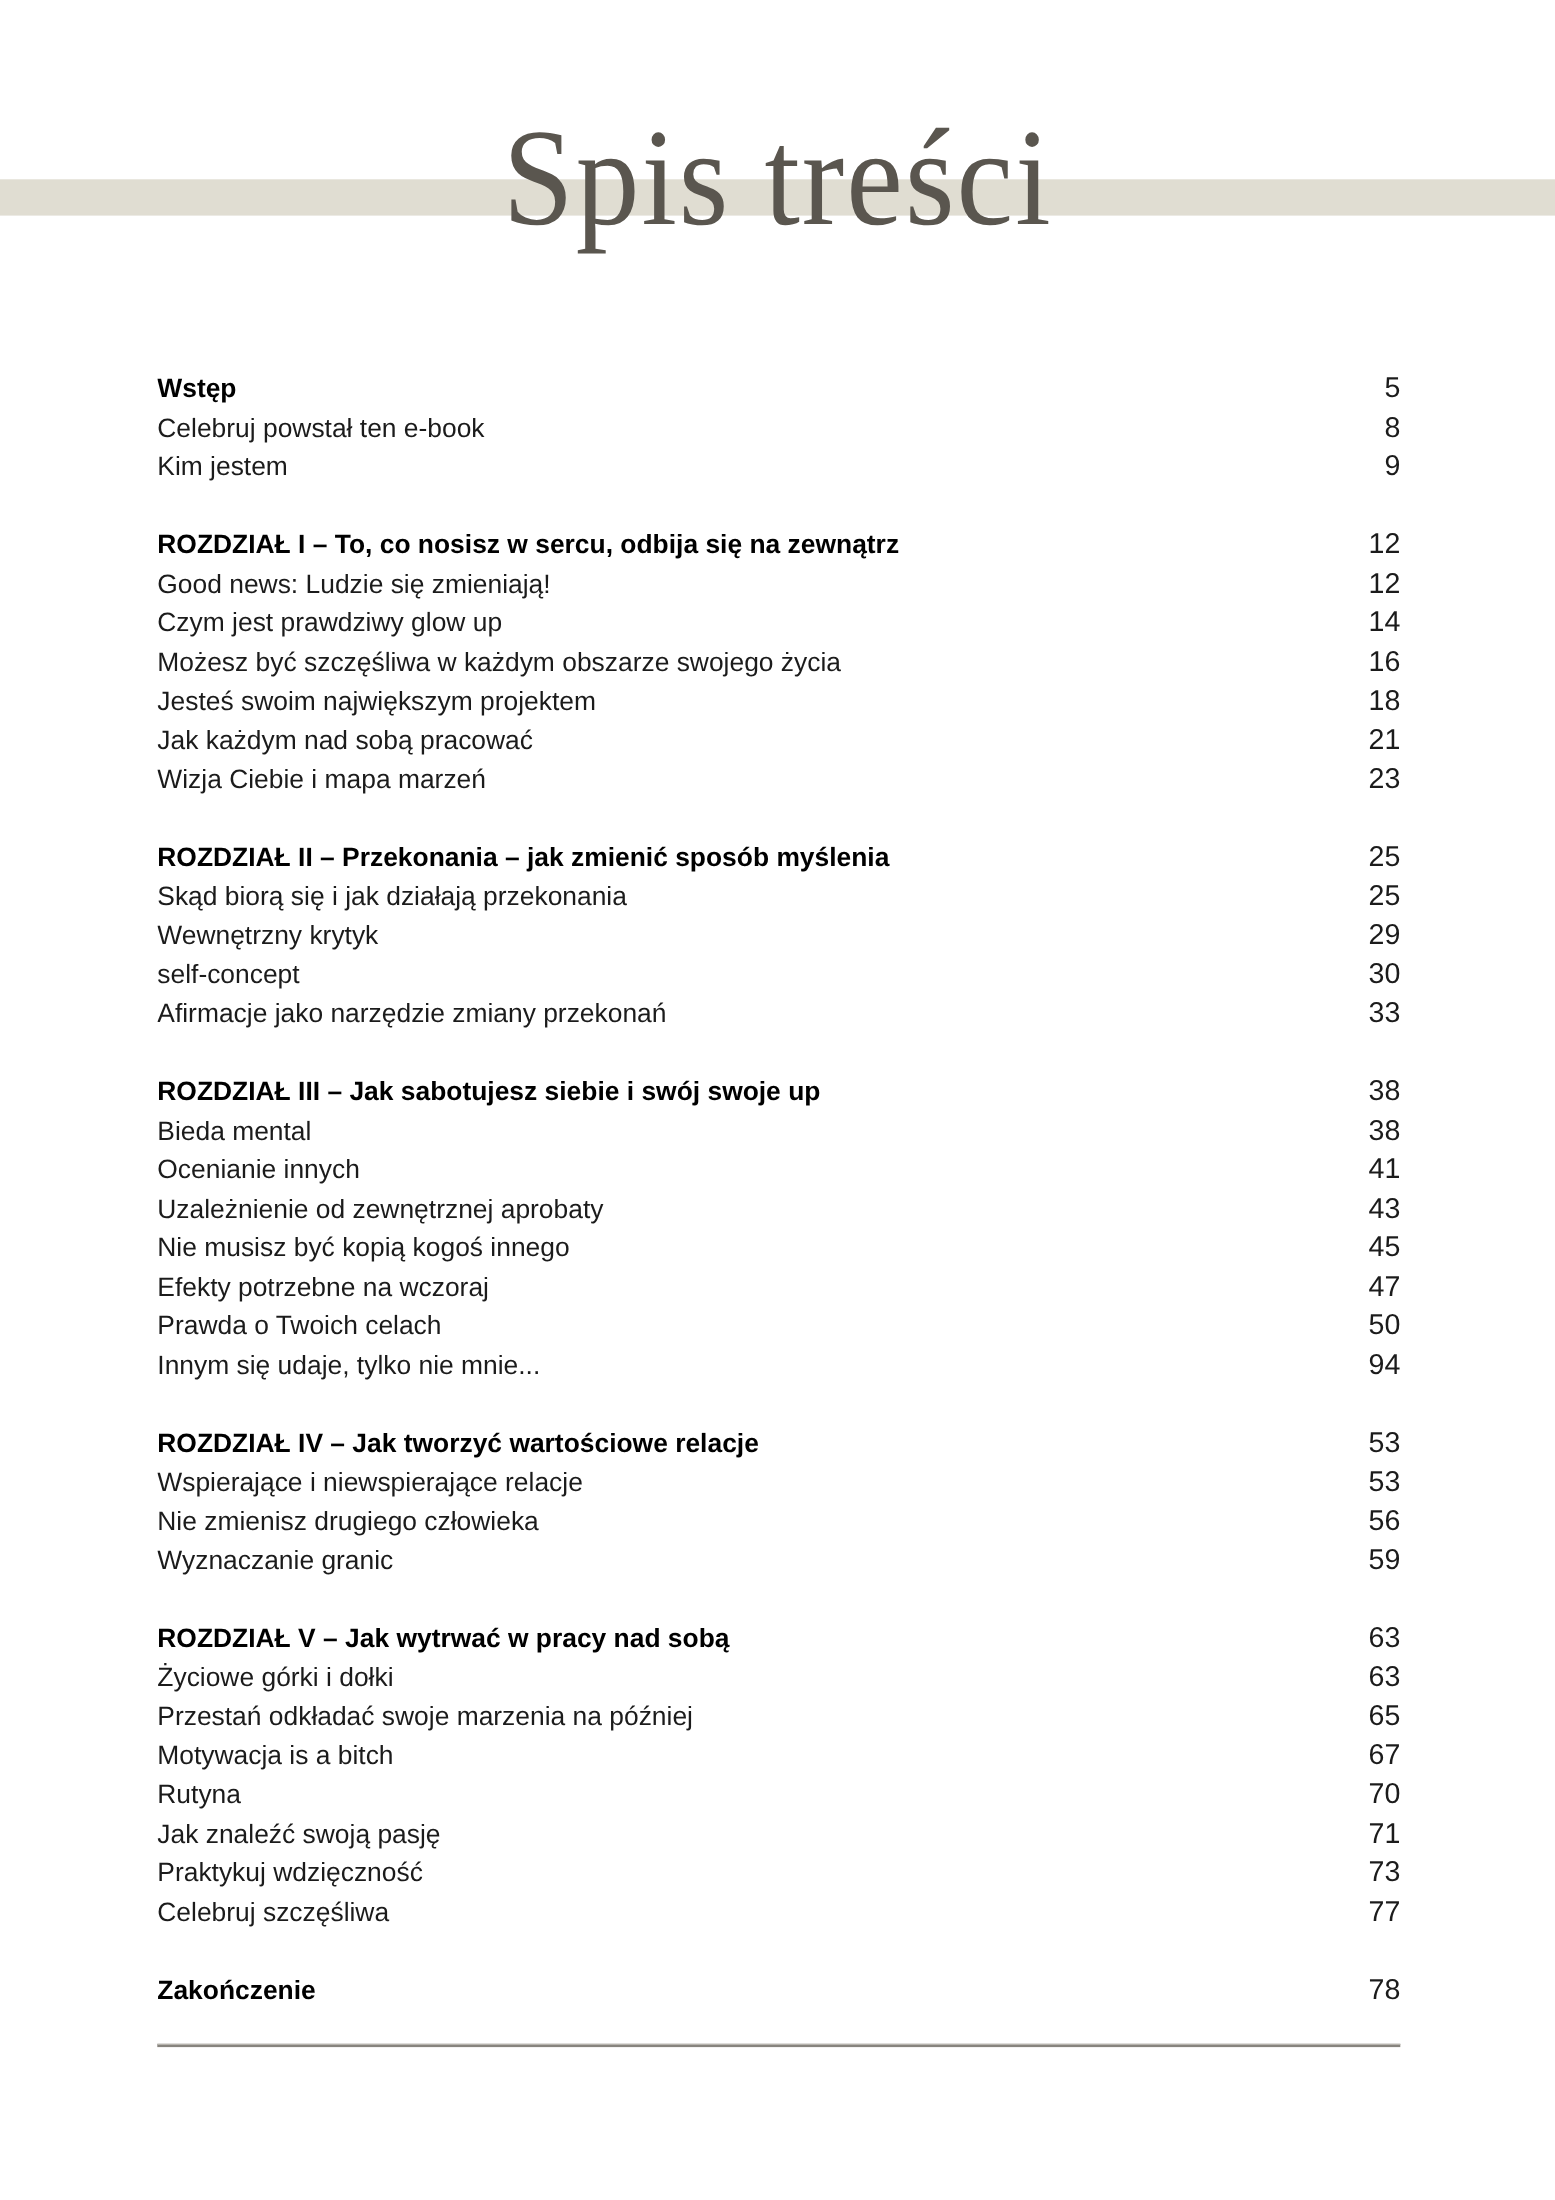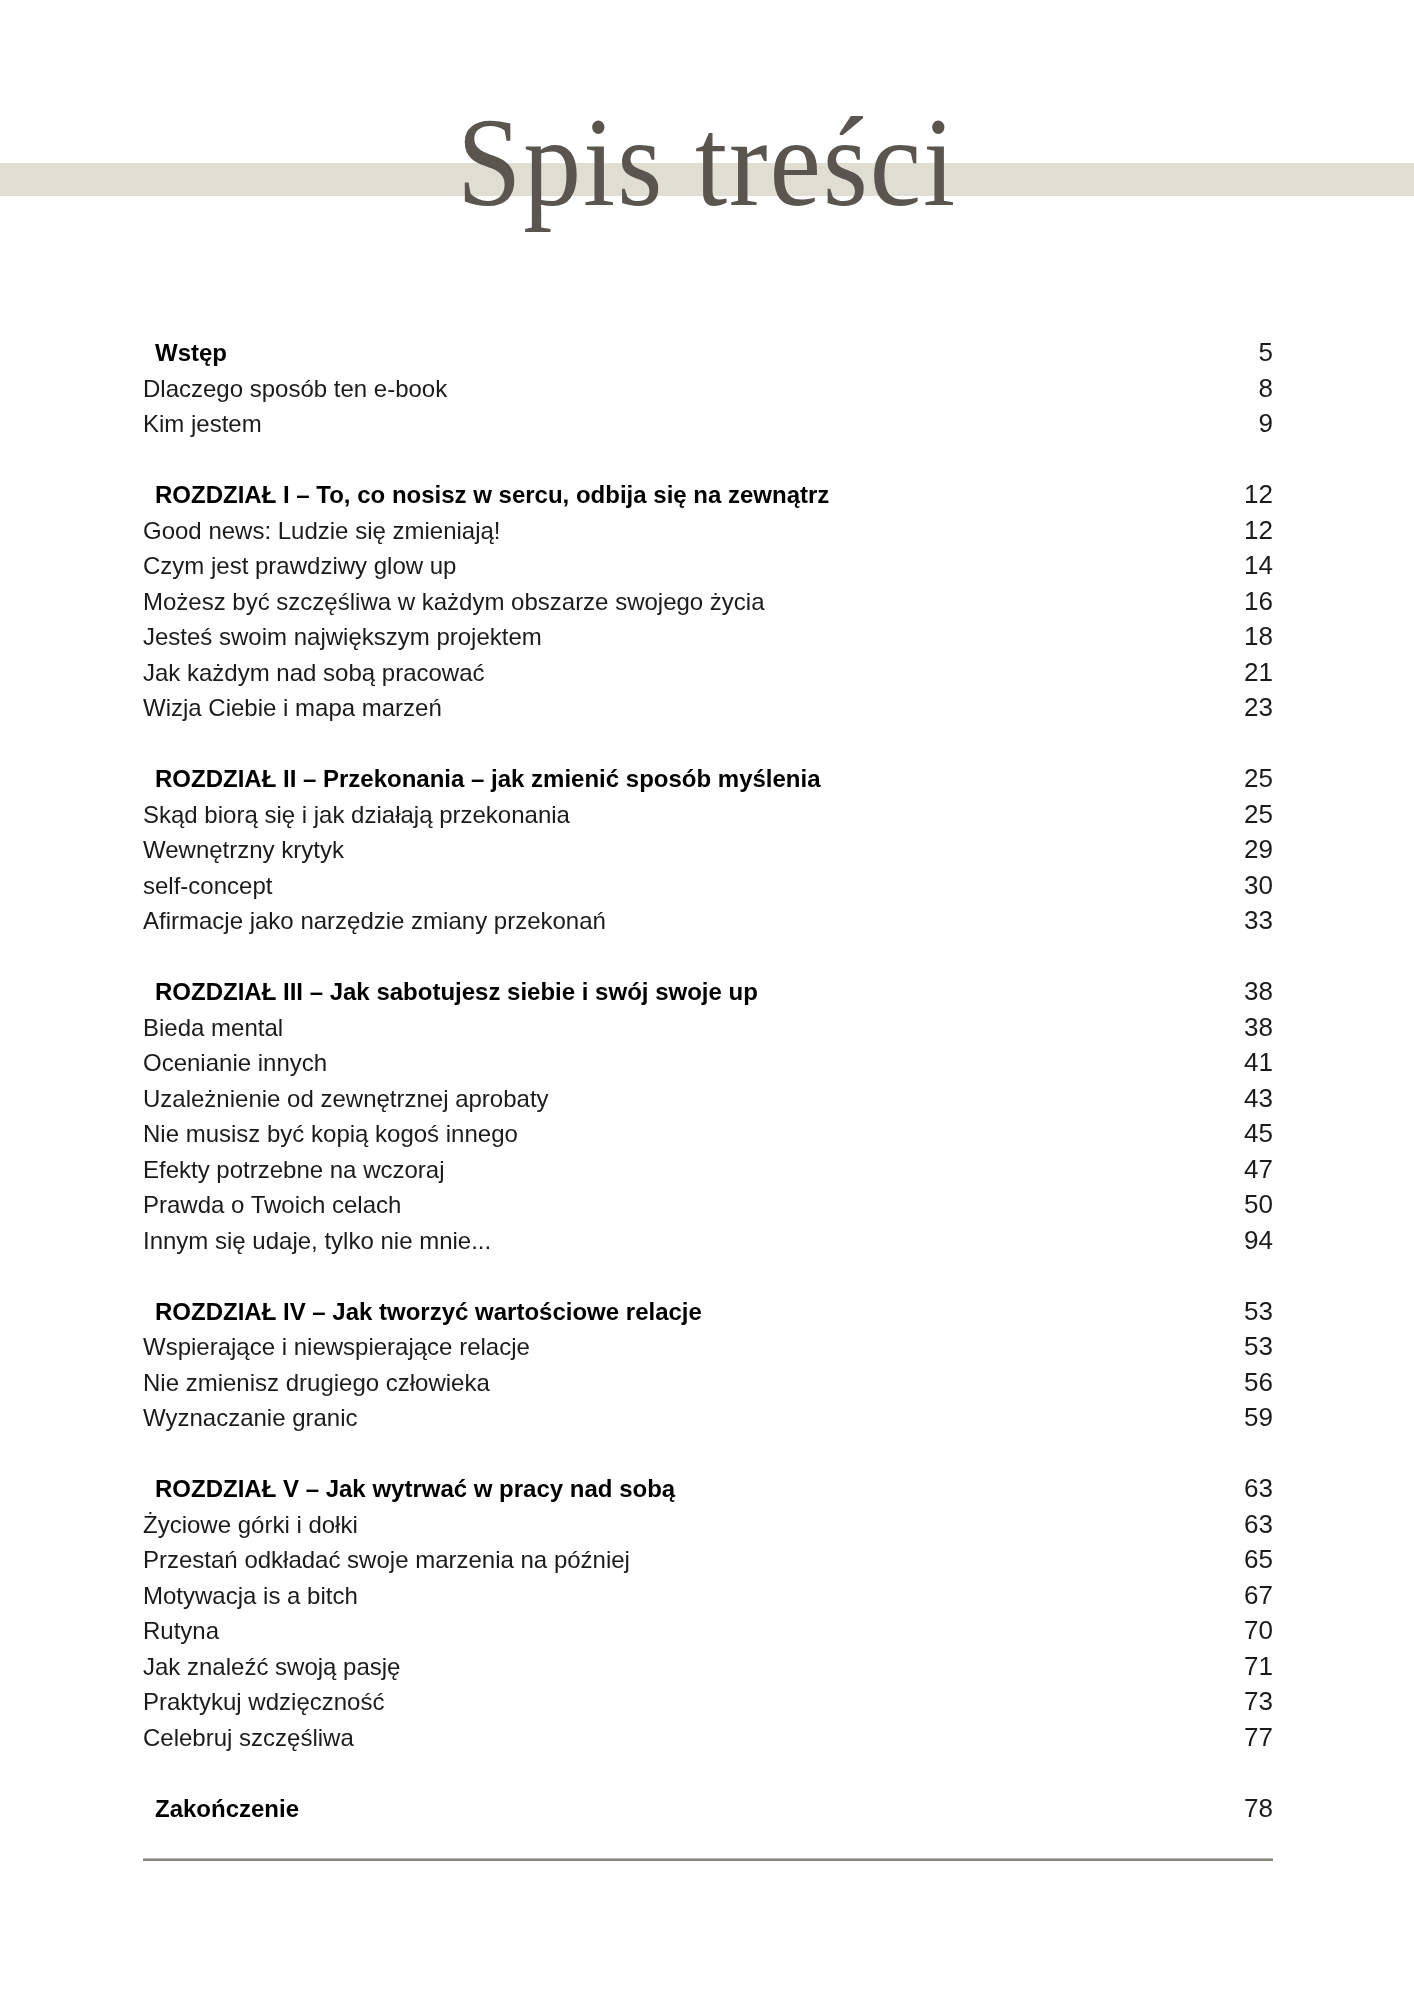--- a/index.html
+++ b/index.html
@@ -59,21 +59,20 @@
     flex:0 0 auto;
     margin-left:20px;
     font-size:26px;
     color:var(--text,#1b1b1b);
     text-align:right;
     min-width:48px;
   }
   .toc-row.head .lbl{
     font-weight:700;
     color:var(--heading,#000000);
-    margin-left:12px;
   }
   .toc-row .lbl .it{}
   
   .rule{
     position:absolute;
     left:143px;top:1858px;
     width:1130px;height:2px;
     background:var(--rule,#87847e);
     border-top:1px solid #bcb9b3;
   }
@@ -84,21 +83,21 @@
 <div class="page">
   <div class="band"></div>
   <h1 class="title">Spis treści</h1>
   <main class="toc">
       <div class="toc-section">
         <div class="toc-row head">
           <span class="lbl"><span>Wstęp</span></span>
           <span class="num">5</span>
         </div>
         <div class="toc-row">
-          <span class="lbl"><span>Dlaczego sposób ten e-book</span></span>
+          <span class="lbl"><span>Celebruj powstał ten e-book</span></span>
           <span class="num">8</span>
         </div>
         <div class="toc-row">
           <span class="lbl"><span>Kim jestem</span></span>
           <span class="num">9</span>
         </div>
       </div>
       <div class="toc-section">
         <div class="toc-row head">
           <span class="lbl"><span>ROZDZIAŁ I – To, co nosisz w sercu, odbija się na zewnątrz</span></span>

